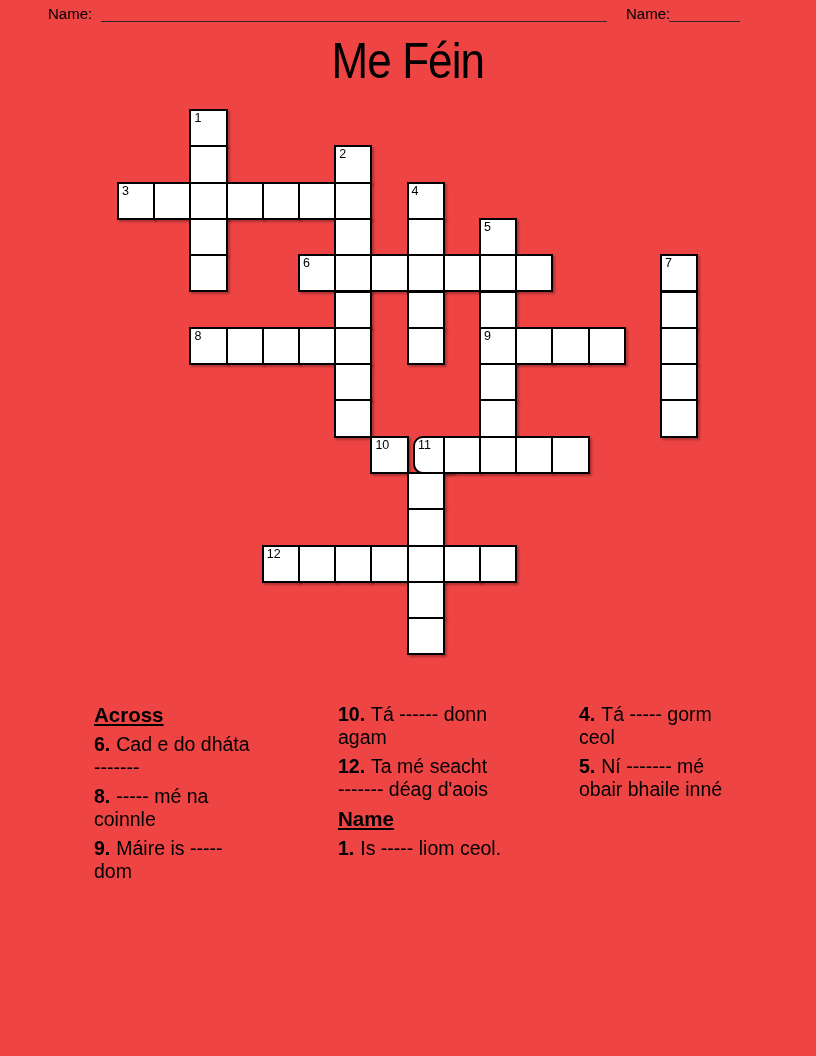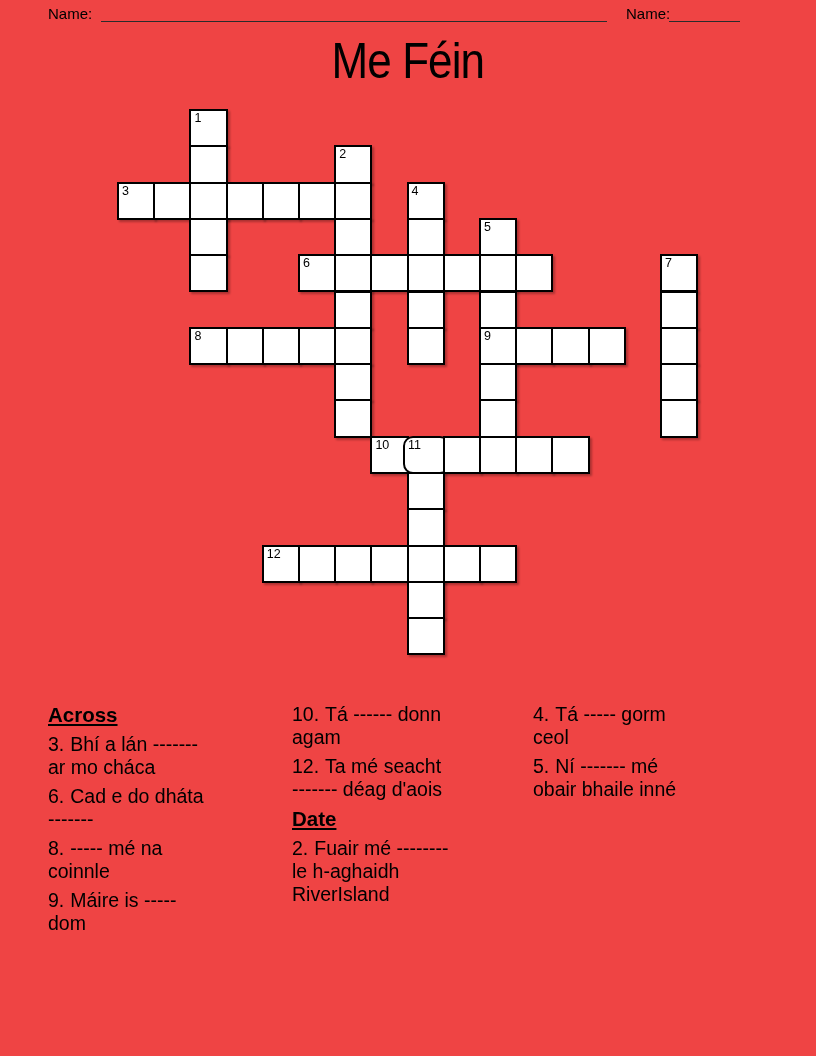--- a/index.html
+++ b/index.html
@@ -65,38 +65,38 @@
     top: 1px;
     left: 3px;
     font-size: 12.5px;
     line-height: 12px;
     font-weight: 400;
     color: #000;
   }
 
   
   #clues { position: absolute; left: 0; top: 703px; width: 816px; }
-  .clue-col { position: absolute; top: 0; }
+  .clue-col { position: absolute; top: 0; margin-left: 46px; }
   .clue-col.col0 { left: 48px;  width: 236px; }
   .clue-col.col1 { left: 292px; width: 236px; }
   .clue-col.col2 { left: 533px; width: 248px; }
   .clues-heading {
     font-size: 20.5px;
     font-weight: bold;
     text-decoration: underline;
     line-height: 24px;
     margin: 0 0 6px 0;
   }
   .clue {
     font-size: 19.5px;
     line-height: 23px;
     margin: 0 0 6px 0;
     white-space: pre-line;
   }
-  .clue b { font-weight: normal; margin-right: 6px; }
+  .clue b { font-weight: bold; margin-right: 6px; }
 </style>
 </head>
 <body>
 
 <div class="page">
 
   <span class="topbar-label" id="name-label">Name:</span>
   <span class="fill-line" id="name-line"></span>
 
   <span class="topbar-label" id="date-label">Name:</span>
@@ -166,21 +166,21 @@
       <div class="cell" style="left: 660px; top: 326.8px; width: 38.2px; height: 38.3px;"></div>
       <div class="cell" style="left: 334.2px; top: 363.1px; width: 38.2px; height: 38.3px;"></div>
       <div class="cell" style="left: 479px; top: 363.1px; width: 38.2px; height: 38.3px;"></div>
       <div class="cell" style="left: 660px; top: 363.1px; width: 38.2px; height: 38.3px;"></div>
       <div class="cell" style="left: 334.2px; top: 399.4px; width: 38.2px; height: 38.3px;"></div>
       <div class="cell" style="left: 479px; top: 399.4px; width: 38.2px; height: 38.3px;"></div>
       <div class="cell" style="left: 660px; top: 399.4px; width: 38.2px; height: 38.3px;"></div>
       <div class="cell" style="left: 370.4px; top: 435.7px; width: 38.2px; height: 38.3px;">
         <span class="num">10</span>
       </div>
-      <div class="cell" style="left: 403px; top: 435.7px; width: 47px; height: 38.3px; border-radius: 10px;">
+      <div class="cell" style="left: 413px; top: 435.7px; width: 47px; height: 38.3px; border-radius: 10px;">
         <span class="num">11</span>
       </div>
       <div class="cell" style="left: 442.8px; top: 435.7px; width: 38.2px; height: 38.3px;"></div>
       <div class="cell" style="left: 479px; top: 435.7px; width: 38.2px; height: 38.3px;"></div>
       <div class="cell" style="left: 515.2px; top: 435.7px; width: 38.2px; height: 38.3px;"></div>
       <div class="cell" style="left: 551.4px; top: 435.7px; width: 38.2px; height: 38.3px;"></div>
       <div class="cell" style="left: 406.6px; top: 472px; width: 38.2px; height: 38.3px;"></div>
       <div class="cell" style="left: 406.6px; top: 508.3px; width: 38.2px; height: 38.3px;"></div>
       <div class="cell" style="left: 261.8px; top: 544.6px; width: 38.2px; height: 38.3px;">
         <span class="num">12</span>
@@ -191,38 +191,34 @@
       <div class="cell" style="left: 406.6px; top: 544.6px; width: 38.2px; height: 38.3px;"></div>
       <div class="cell" style="left: 442.8px; top: 544.6px; width: 38.2px; height: 38.3px;"></div>
       <div class="cell" style="left: 479px; top: 544.6px; width: 38.2px; height: 38.3px;"></div>
       <div class="cell" style="left: 406.6px; top: 580.9px; width: 38.2px; height: 38.3px;"></div>
       <div class="cell" style="left: 406.6px; top: 617.2px; width: 38.2px; height: 38.3px;"></div>
     </div>
 
   <div id="clues">
       <div class="clue-col col0">
         <div class="clues-heading">Across</div>
-        <div class="clue"><b>3.</b><span>Bhí a lán -------
-ar mo cháca</span></div>
         <div class="clue"><b>6.</b><span>Cad e do dháta
 -------</span></div>
         <div class="clue"><b>8.</b><span>----- mé na
 coinnle</span></div>
         <div class="clue"><b>9.</b><span>Máire is -----
 dom</span></div>
       </div>
       <div class="clue-col col1">
         <div class="clue"><b>10.</b><span>Tá ------ donn
 agam</span></div>
         <div class="clue"><b>12.</b><span>Ta mé seacht
 ------- déag d'aois</span></div>
-        <div class="clues-heading">Date</div>
-        <div class="clue"><b>2.</b><span>Fuair mé --------
-le h-aghaidh
-RiverIsland</span></div>
+        <div class="clues-heading">Name</div>
+        <div class="clue"><b>1.</b><span>Is ----- liom ceol.</span></div>
       </div>
       <div class="clue-col col2">
         <div class="clue"><b>4.</b><span>Tá ----- gorm
 ceol</span></div>
         <div class="clue"><b>5.</b><span>Ní ------- mé
 obair bhaile inné</span></div>
       </div>
     </div>
 
 </div>

